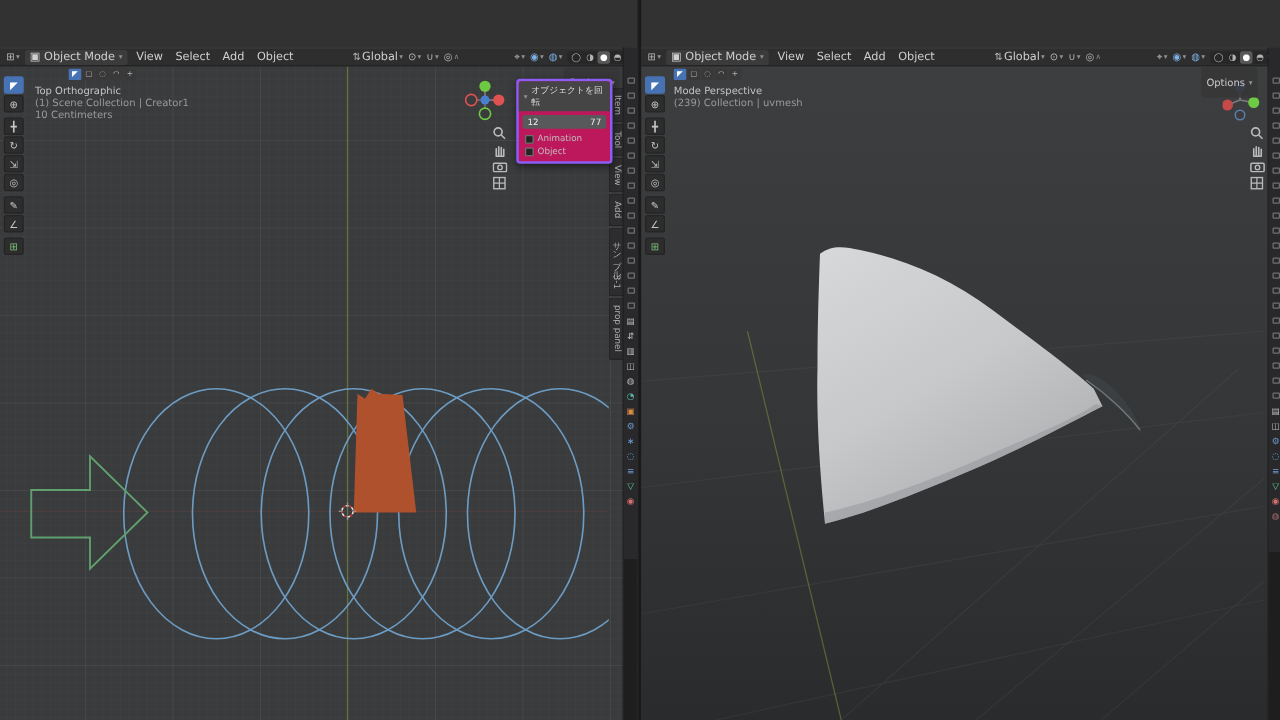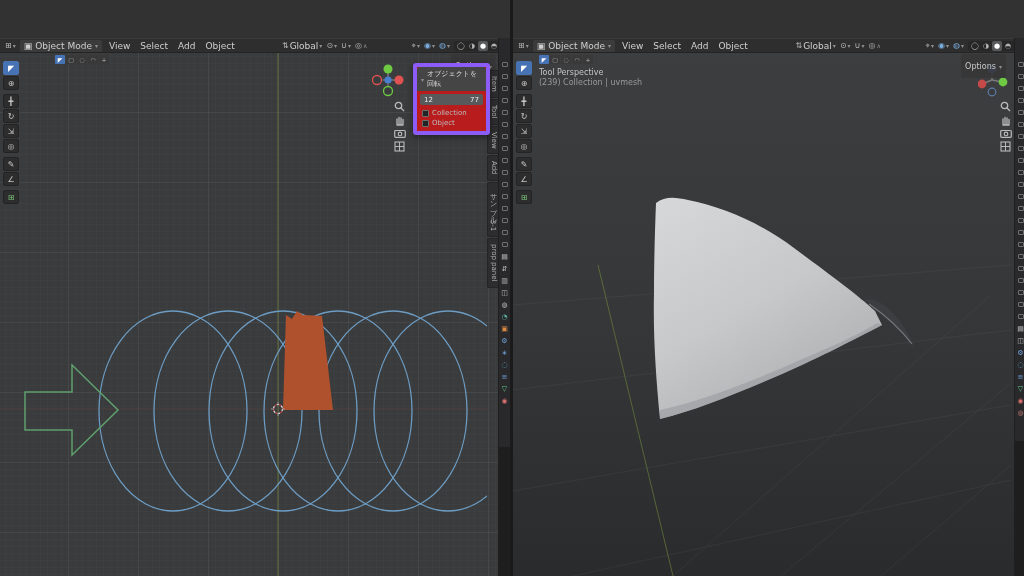--- a/index.html
+++ b/index.html
@@ -41,21 +41,21 @@
   .sel.active{background:#4772b3;color:#fff}
   
   .vp-info{position:absolute;top:68px;font-size:8px;line-height:9.5px;color:#999;z-index:8}
   .vp-info .l1{color:#c4c4c4}
   
   .options{position:absolute;top:54px;height:11px;display:flex;align-items:center;gap:3px;font-size:8px;color:#c9c9c9;background:rgba(54,54,55,.9);border-radius:2px;padding:12px 4px;z-index:11}
   
   .nav-gizmo{position:absolute;z-index:10}
   .nav-icons{position:absolute;display:flex;flex-direction:column;gap:3px;z-index:10;opacity:.9}
   
-  .redo{position:absolute;left:413px;top:63px;width:77px;background:#b91c1c;border:4px solid #8b5cf6;border-radius:3px;box-shadow:0 2px 6px rgba(0,0,0,.45);z-index:12;font-size:7px;color:#ccc;padding-bottom:3px}
+  .redo{position:absolute;left:413px;top:63px;width:77px;background:#be185d;border:2px solid #8b5cf6;border-radius:3px;box-shadow:0 2px 6px rgba(0,0,0,.45);z-index:12;font-size:7px;color:#ccc;padding-bottom:3px}
   .redo-title{background:#454546;border-radius:3px 3px 0 0;padding:2px 4px;display:flex;align-items:center;gap:3px;color:#dedede;font-size:7px}
   .redo-slider{margin:3px;height:11px;background:#58595a;border-radius:2px;display:flex;align-items:center;justify-content:space-between;padding:0 4px;color:#ededed}
   .redo-check{display:flex;align-items:center;gap:3px;padding:1px 5px;color:#bdbdbd}
   .checkbox{width:7px;height:7px;background:#242425;border:1px solid #6e6e6e;border-radius:1px}
   
   .sidebar-tabs{position:absolute;left:487px;top:70px;width:12px;display:flex;flex-direction:column;gap:1px;z-index:11}
   .stab{writing-mode:vertical-rl;font-size:7px;color:#b0b0b0;background:#2d2d2f;border:1px solid #242425;border-right:none;border-radius:2px 0 0 2px;padding:5px 1px;text-align:center;white-space:nowrap}
   
   .strip{position:absolute;top:38px;bottom:0;width:12px;z-index:12;border-left:1px solid #1f1f20}
   #strip-left{left:498px;background:linear-gradient(#29292b 0 76%,#1e1e1f 76%)}
@@ -161,20 +161,25 @@
       <div class="tool gap" style="color: rgb(124, 196, 122);">⊞</div>
     </div>
   <div class="sel-row" style="left:55px">
       <div class="sel active">◤</div>
       <div class="sel">▢</div>
       <div class="sel">◌</div>
       <div class="sel">◠</div>
       <div class="sel">+</div>
     </div>
 
+  <div class="vp-info" style="left:28px">
+    <div class="l1">Top Orthographic</div>
+    <div>(1) Scene Collection | Creator1</div>
+    <div>10 Centimeters</div>
+  </div>
 
   <div class="options" style="left:451px">
     <span>Options</span>
       <span class="caret">▾</span>
   </div>
 
   <div class="nav-gizmo" style="left:372px;top:62px">
     <svg width="32" height="36" viewBox="0 0 32 36">
       <line x1="16" y1="18" x2="16" y2="7" stroke="#7a7a7a" stroke-width="1.4"></line>
       <line x1="16" y1="18" x2="16" y2="29" stroke="#6a6a6a" stroke-width="1.4"></line>
@@ -211,21 +216,21 @@
     <div class="redo-title">
         <span class="caret">▾</span>
         <span>オブジェクトを回転</span>
       </div>
     <div class="redo-slider">
       <span>12</span>
       <span>77</span>
     </div>
     <div class="redo-check">
         <span class="checkbox"></span>
-        <span>Collection</span>
+        <span>Animation</span>
       </div>
     <div class="redo-check">
         <span class="checkbox"></span>
         <span>Object</span>
       </div>
   </div>
 
   <div class="sidebar-tabs">
     <span class="stab">Item</span>
     <span class="stab">Tool</span>
@@ -369,21 +374,21 @@
     </div>
   <div class="sel-row" style="left:26px">
       <div class="sel active">◤</div>
       <div class="sel">▢</div>
       <div class="sel">◌</div>
       <div class="sel">◠</div>
       <div class="sel">+</div>
     </div>
 
   <div class="vp-info" style="left:26px">
-    <div class="l1">Tool Perspective</div>
+    <div class="l1">Mode Perspective</div>
     <div>(239) Collection | uvmesh</div>
   </div>
 
   <div class="options" style="right:18px">
     <span>Options</span>
       <span class="caret">▾</span>
   </div>
 
   <div class="nav-gizmo" style="left:465px;top:62px">
     <svg width="30" height="36" viewBox="0 0 30 36">

